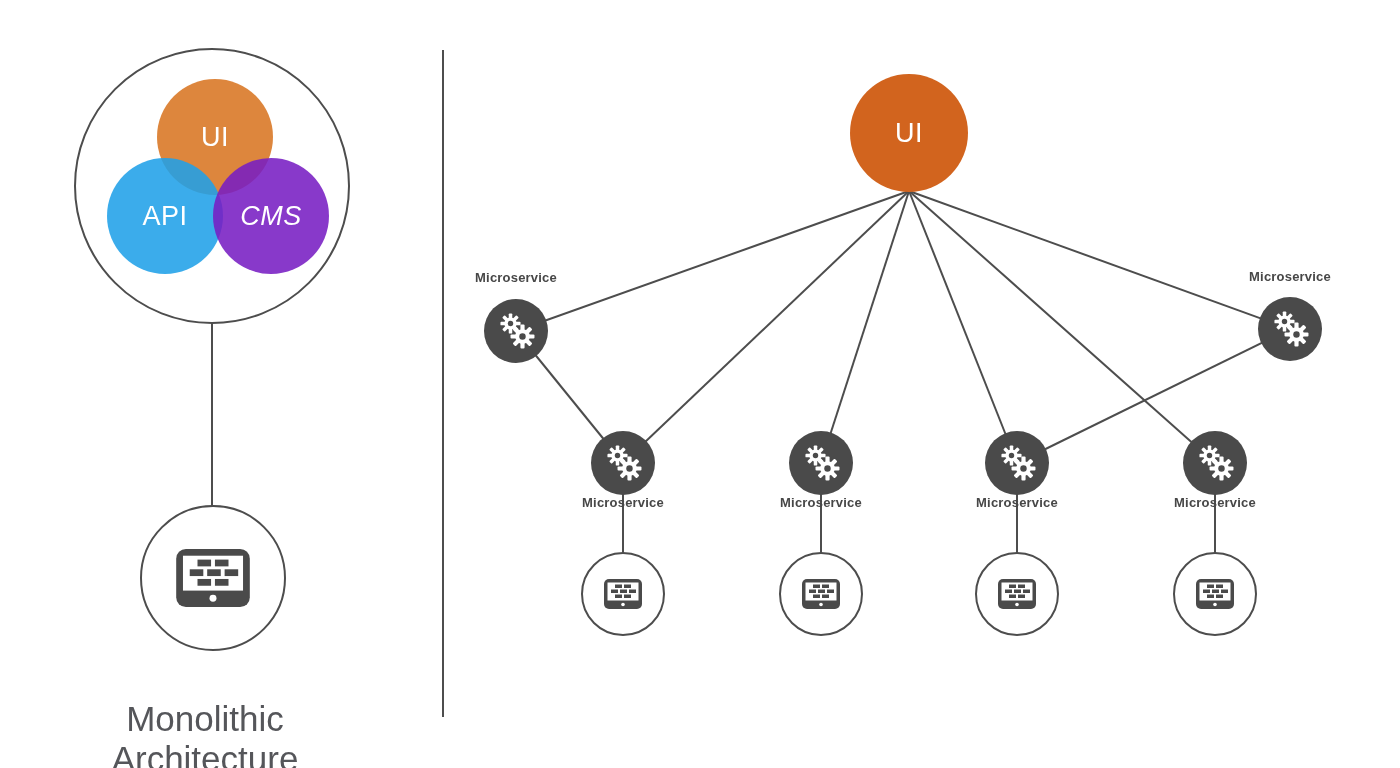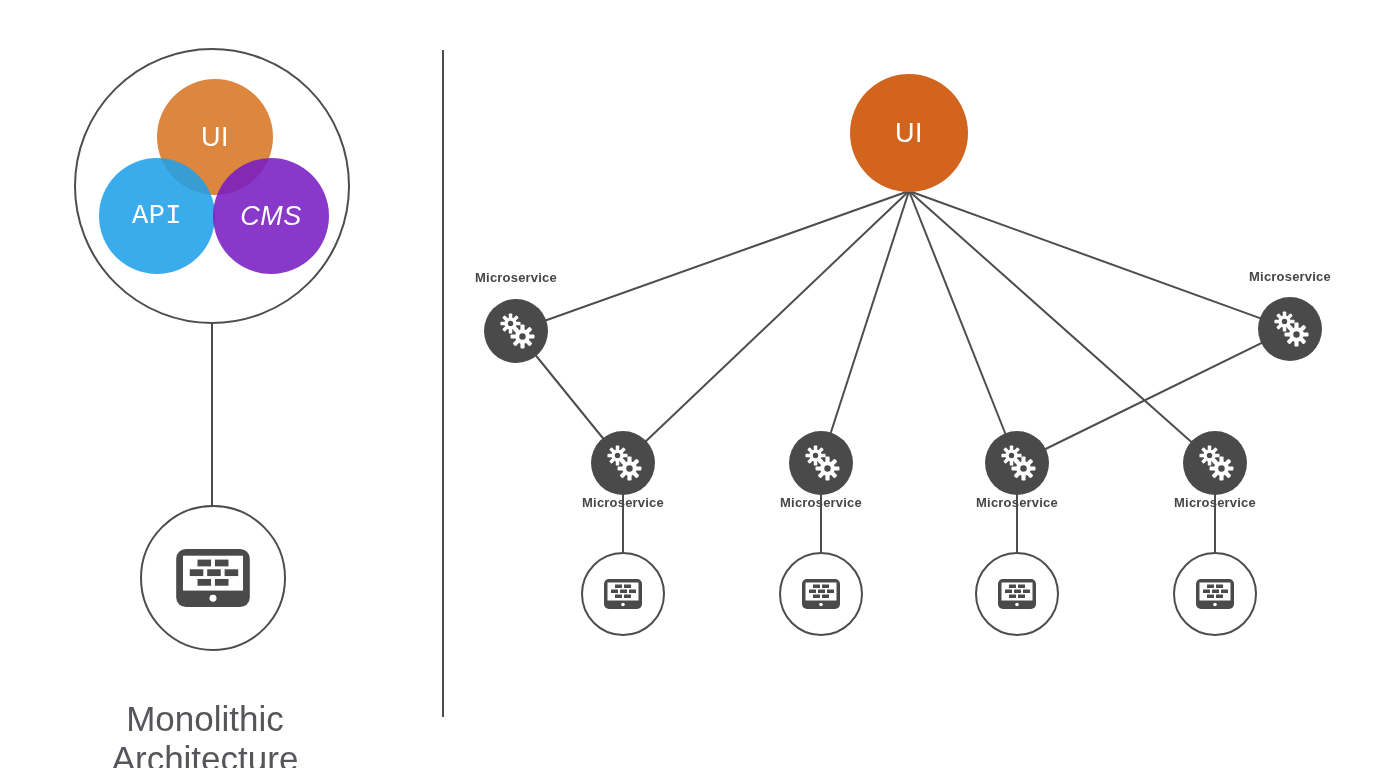--- a/index.html
+++ b/index.html
@@ -78,21 +78,21 @@
     <line x1="821" y1="463" x2="821" y2="594"></line>
     <line x1="1017" y1="463" x2="1017" y2="594"></line>
     <line x1="1215" y1="463" x2="1215" y2="594"></line>
   </svg>
 
   <div class="circle outline" style="left:74px;top:48px;width:276px;height:276px;"></div>
 
   <div class="circle mono-comp mono-ui" style="left:157px;top:79px;width:116px;height:116px;">
     <span>UI</span>
   </div>
-  <div class="circle mono-comp mono-api" style="left:99px;top:158px;width:116px;height:116px;font-family:Liberation Mono, monospace;">
+  <div class="circle mono-comp mono-api" style="left:107px;top:158px;width:116px;height:116px;">
     <span>API</span>
   </div>
   <div class="circle mono-comp mono-cms" style="left:213px;top:158px;width:116px;height:116px;font-style:italic;">
     <span>CMS</span>
   </div>
 
   <div class="circle outline" style="left:140px;top:505px;width:146px;height:146px;">
     <svg class="iconbox" width="78" height="62">
       <use href="#tablet" width="78" height="62"></use>
     </svg>

